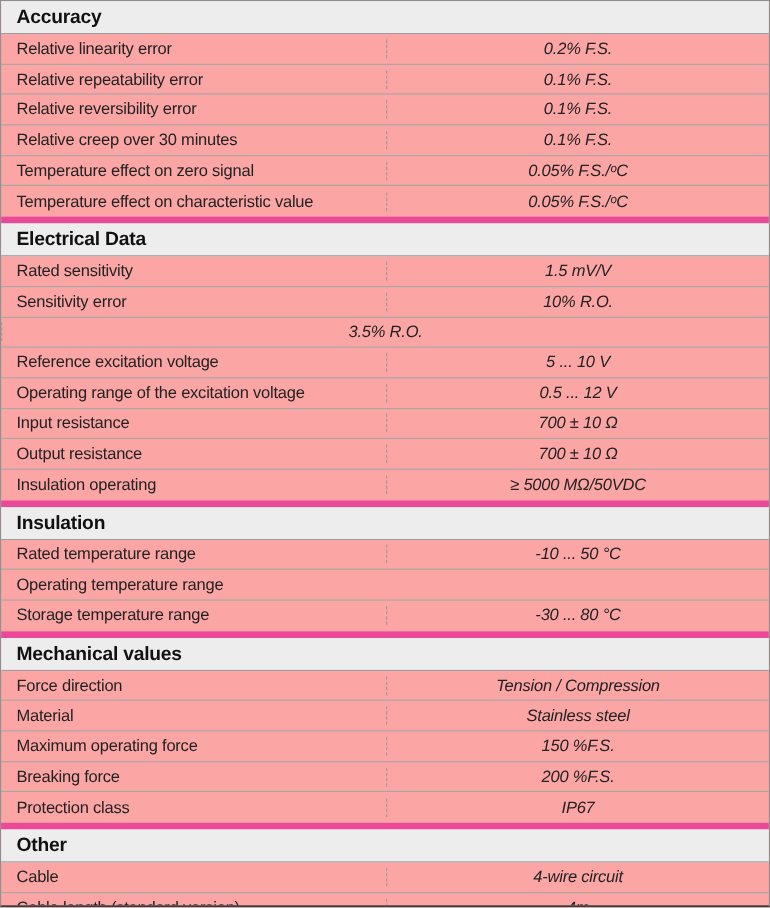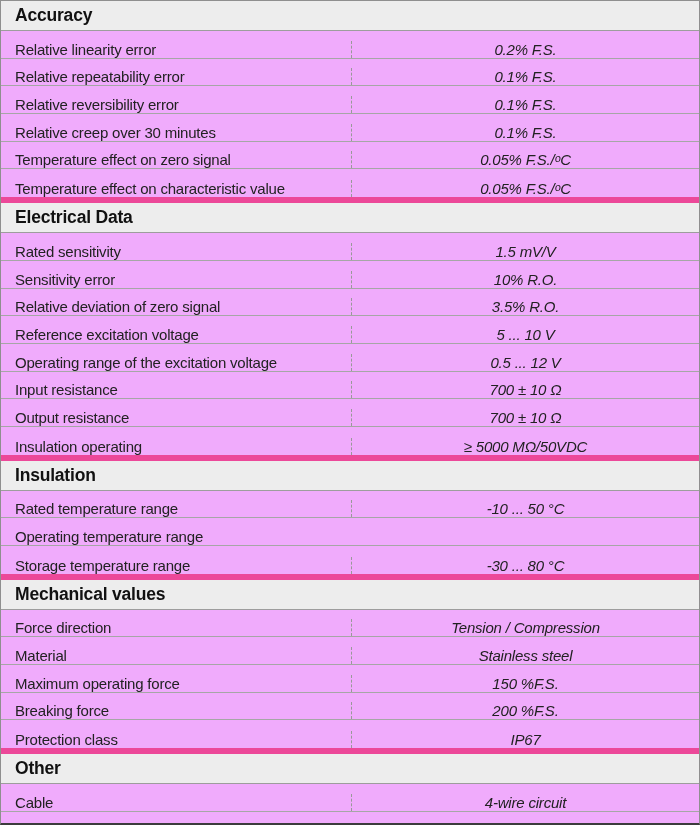--- a/index.html
+++ b/index.html
@@ -8,39 +8,39 @@
     font-family: "Liberation Sans", "DejaVu Sans", sans-serif;
     color: #1f1f1f;
     width: 700px;
   }
   .spec-table {
     width: 700px;
     height: 825px;
     border: 1px solid #8f8f8f;
     border-bottom: 2px solid #3c3c3c;
     overflow: hidden;
-    background: #f0abfc;
+    background: #fca5a5;
   }
   .section + .section { border-top: 6px solid #ec4899; }
   .section-header {
     height: 30px;
     background: #ededed;
     border-bottom: 1px solid #9d9d9d;
     display: flex;
     align-items: center;
     padding-left: 14px;
     font-size: 17.5px;
     font-weight: bold;
     color: #111;
     letter-spacing: -0.2px;
   }
   .row {
     height: 27.7px;
     display: flex;
-    align-items: flex-end;
+    align-items: center;
     border-bottom: 1px solid #a6a6a6;
     font-size: 15px;
     letter-spacing: -0.2px;
     color: #222;
   }
   .section .row:last-child { border-bottom: none; }
   .cell { display: flex; align-items: center; }
   .cell.label {
     width: 350px;
     padding-left: 14px;
@@ -94,21 +94,20 @@
     </div>
     <div class="row">
       <div class="cell label">Rated sensitivity</div>
       <div class="cell value">1.5 mV/V</div>
     </div>
     <div class="row">
       <div class="cell label">Sensitivity error</div>
       <div class="cell value">10% R.O.</div>
     </div>
     <div class="row">
-      <div class="cell label">Relative deviation of zero signal</div>
       <div class="cell value">3.5% R.O.</div>
     </div>
     <div class="row">
       <div class="cell label">Reference excitation voltage</div>
       <div class="cell value">5 ... 10 V</div>
     </div>
     <div class="row">
       <div class="cell label">Operating range of the excitation voltage</div>
       <div class="cell value">0.5 ... 12 V</div>
     </div>

